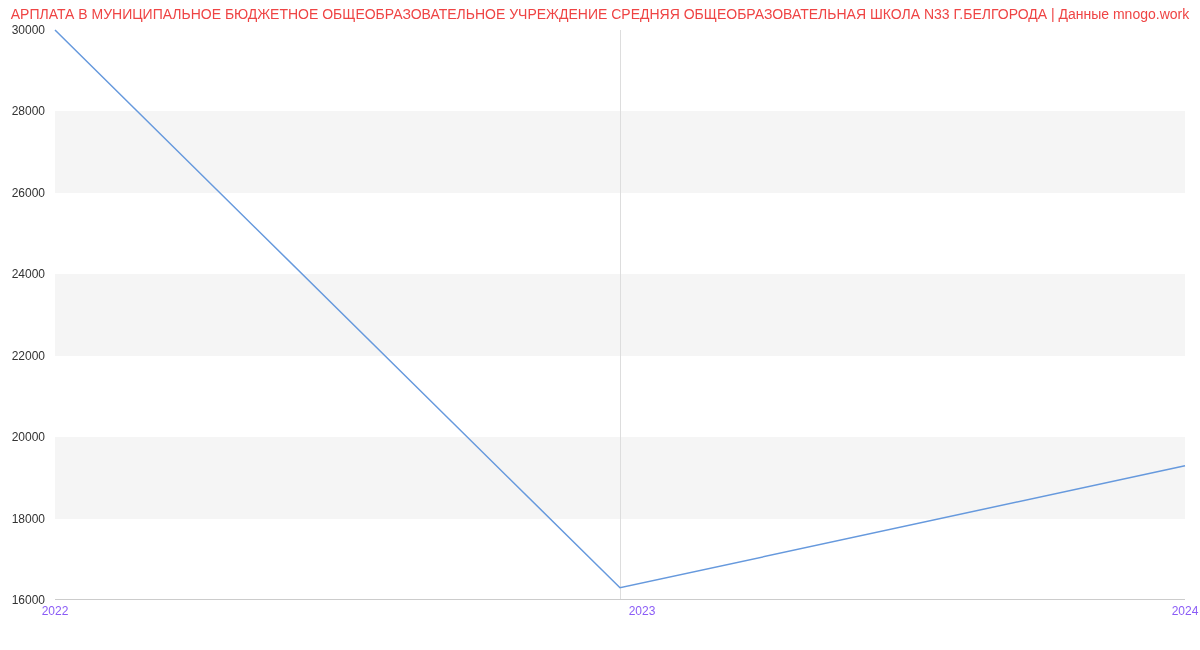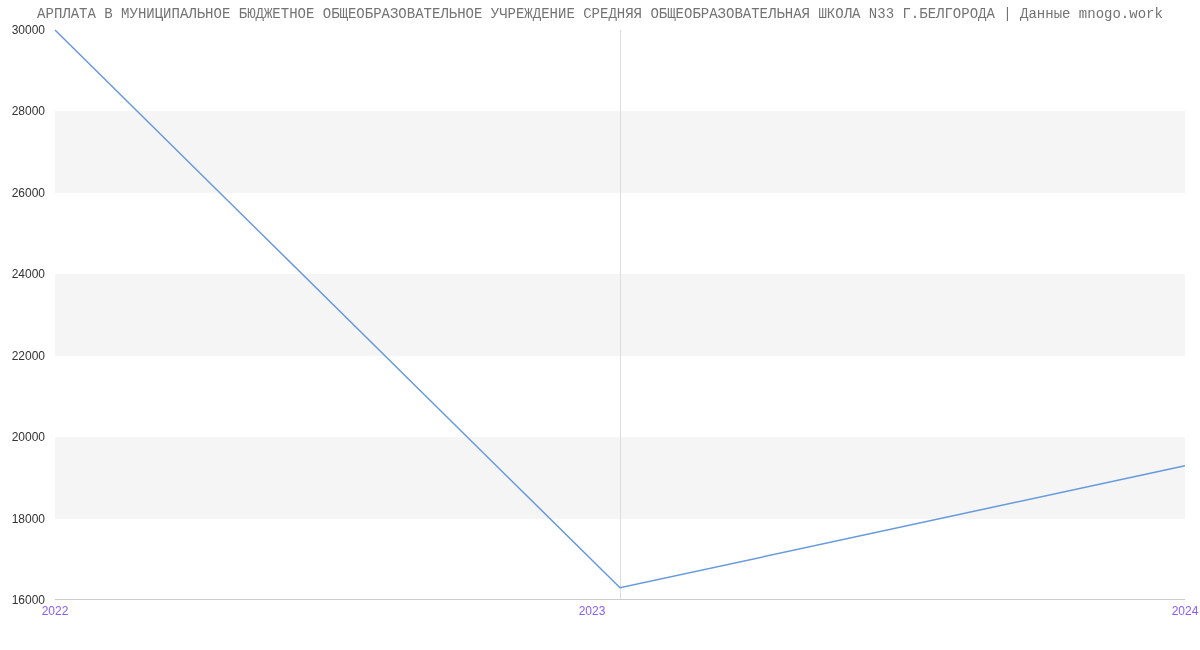--- a/index.html
+++ b/index.html
@@ -7,25 +7,24 @@
     padding: 0;
     font-family: Arial, sans-serif;
     background: #fff;
     width: 1200px;
     height: 650px;
     overflow: hidden;
     position: relative;
   }
   .title {
     font-size: 14px;
-    color: #737373;
+    color: #ef4444;
     text-align: center;
     padding: 6px 0 4px 0;
     white-space: nowrap;
-    font-family: Liberation Mono, monospace;
   }
   .chart-area {
     position: absolute;
     left: 55px;
     top: 30px;
     width: 1130px;
     height: 570px;
   }
   .band {
     position: absolute;
@@ -94,16 +93,16 @@
       <div class="ytick" style="top: 488.571px;">18000</div>
       <div class="ytick" style="top: 407.143px;">20000</div>
       <div class="ytick" style="top: 325.714px;">22000</div>
       <div class="ytick" style="top: 244.286px;">24000</div>
       <div class="ytick" style="top: 162.857px;">26000</div>
       <div class="ytick" style="top: 81.4286px;">28000</div>
       <div class="ytick" style="top: 0px;">30000</div>
     </div>
   <div id="xticks">
       <div class="xtick" style="left: 0px;">2022</div>
-      <div class="xtick" style="left: 537px;">2023</div>
+      <div class="xtick" style="left: 587px;">2023</div>
       <div class="xtick" style="left: 1130px; text-align: right;">2024</div>
     </div>
 </div>
 
 </body></html>

